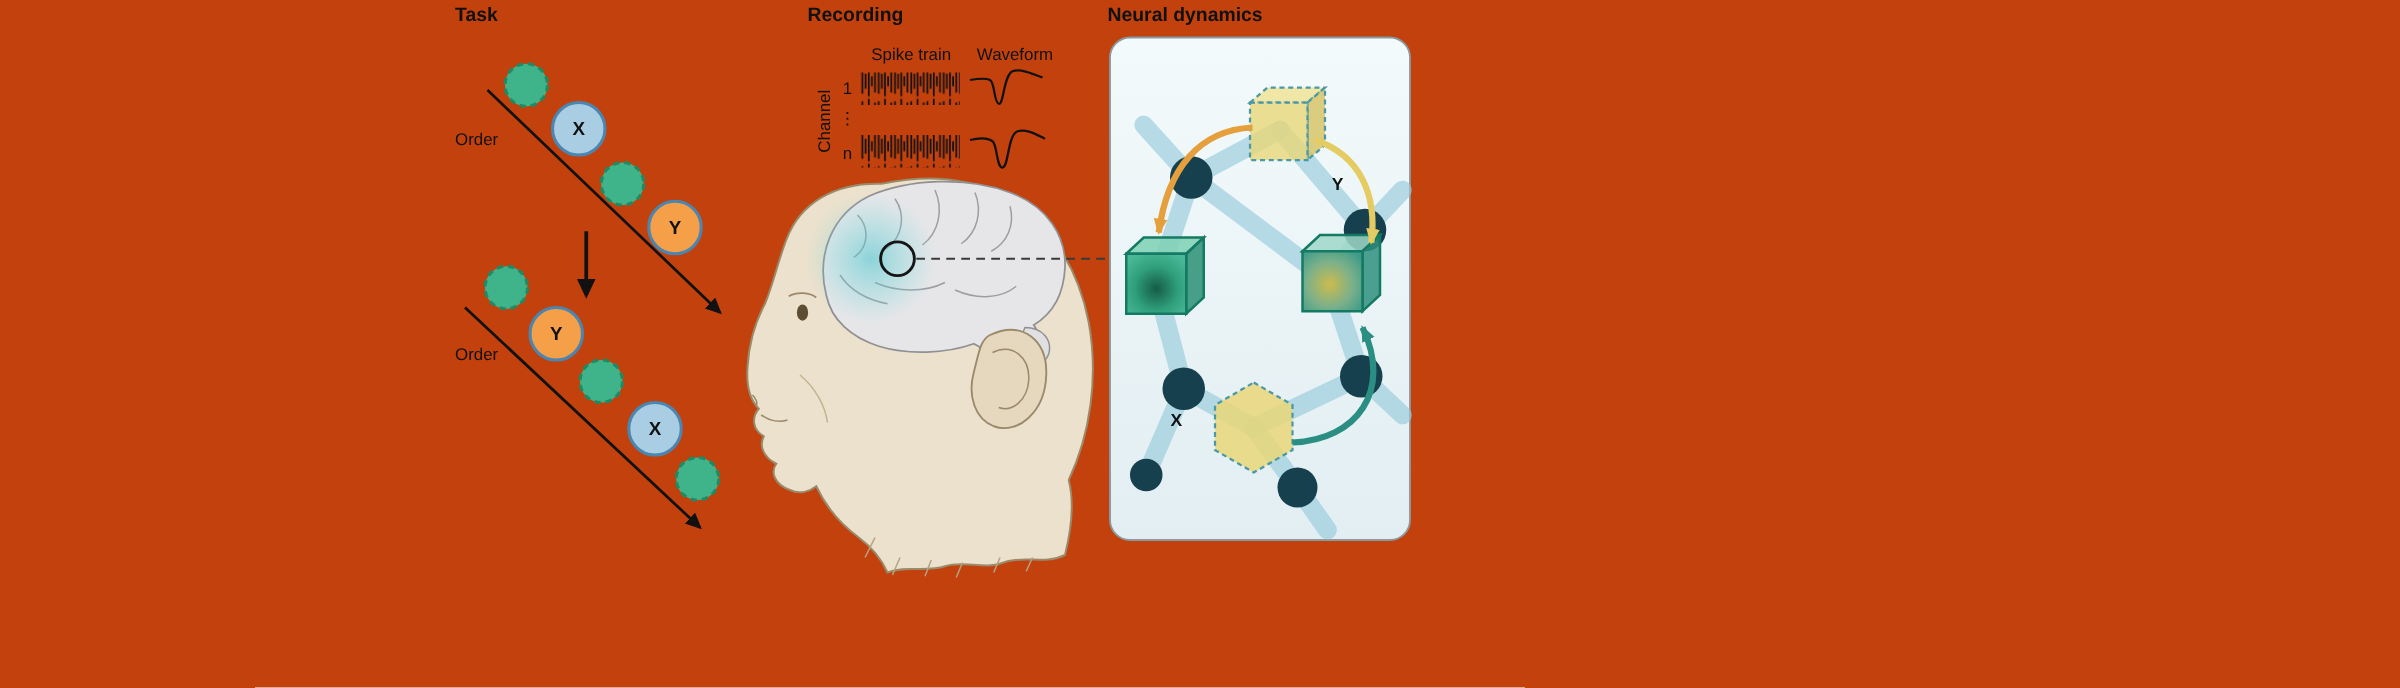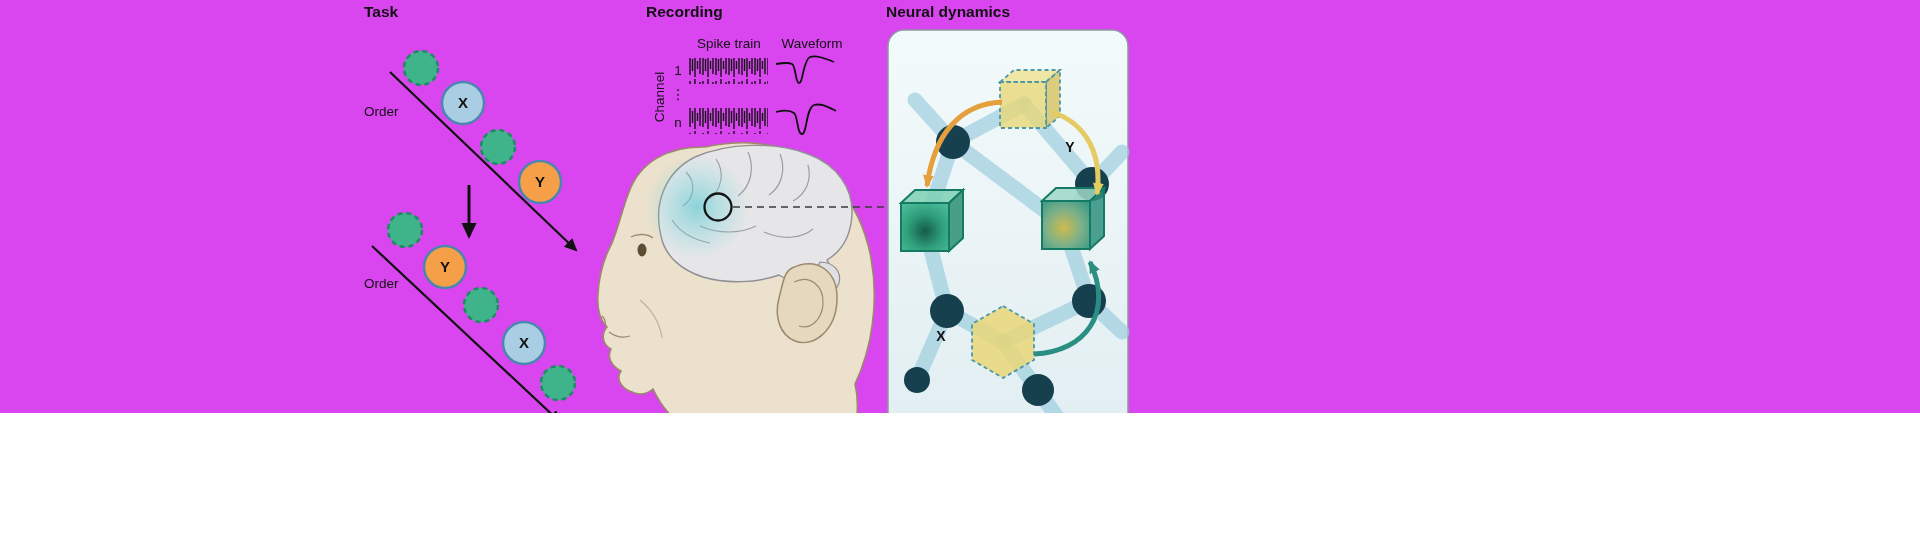--- a/index.html
+++ b/index.html
@@ -1,16 +1,16 @@
 <!DOCTYPE html>
 <html><head>
 <meta charset="utf-8">
 <style>
   html,body{margin:0;padding:0;background:#fff;}
-  #stage{position:relative;width:1920px;height:413px;background:#d946ef;overflow:hidden;
+  #stage{position:relative;width:1920px;height:550px;background:#c2410c;overflow:hidden;
          font-family:"Liberation Sans",sans-serif;}
   svg{position:absolute;left:0;top:0;}
   svg text{font-family:"Liberation Sans",sans-serif;fill:#111;}
   .panel-title{font-size:15.5px;font-weight:700;}
   .lbl{font-size:13.5px;}
   .lbl-mid{font-size:13.5px;text-anchor:middle;}
   .circ-lbl{font-size:15px;font-weight:700;text-anchor:middle;}
   .node-lbl{font-size:14px;font-weight:700;text-anchor:middle;}
 </style>
 </head>

